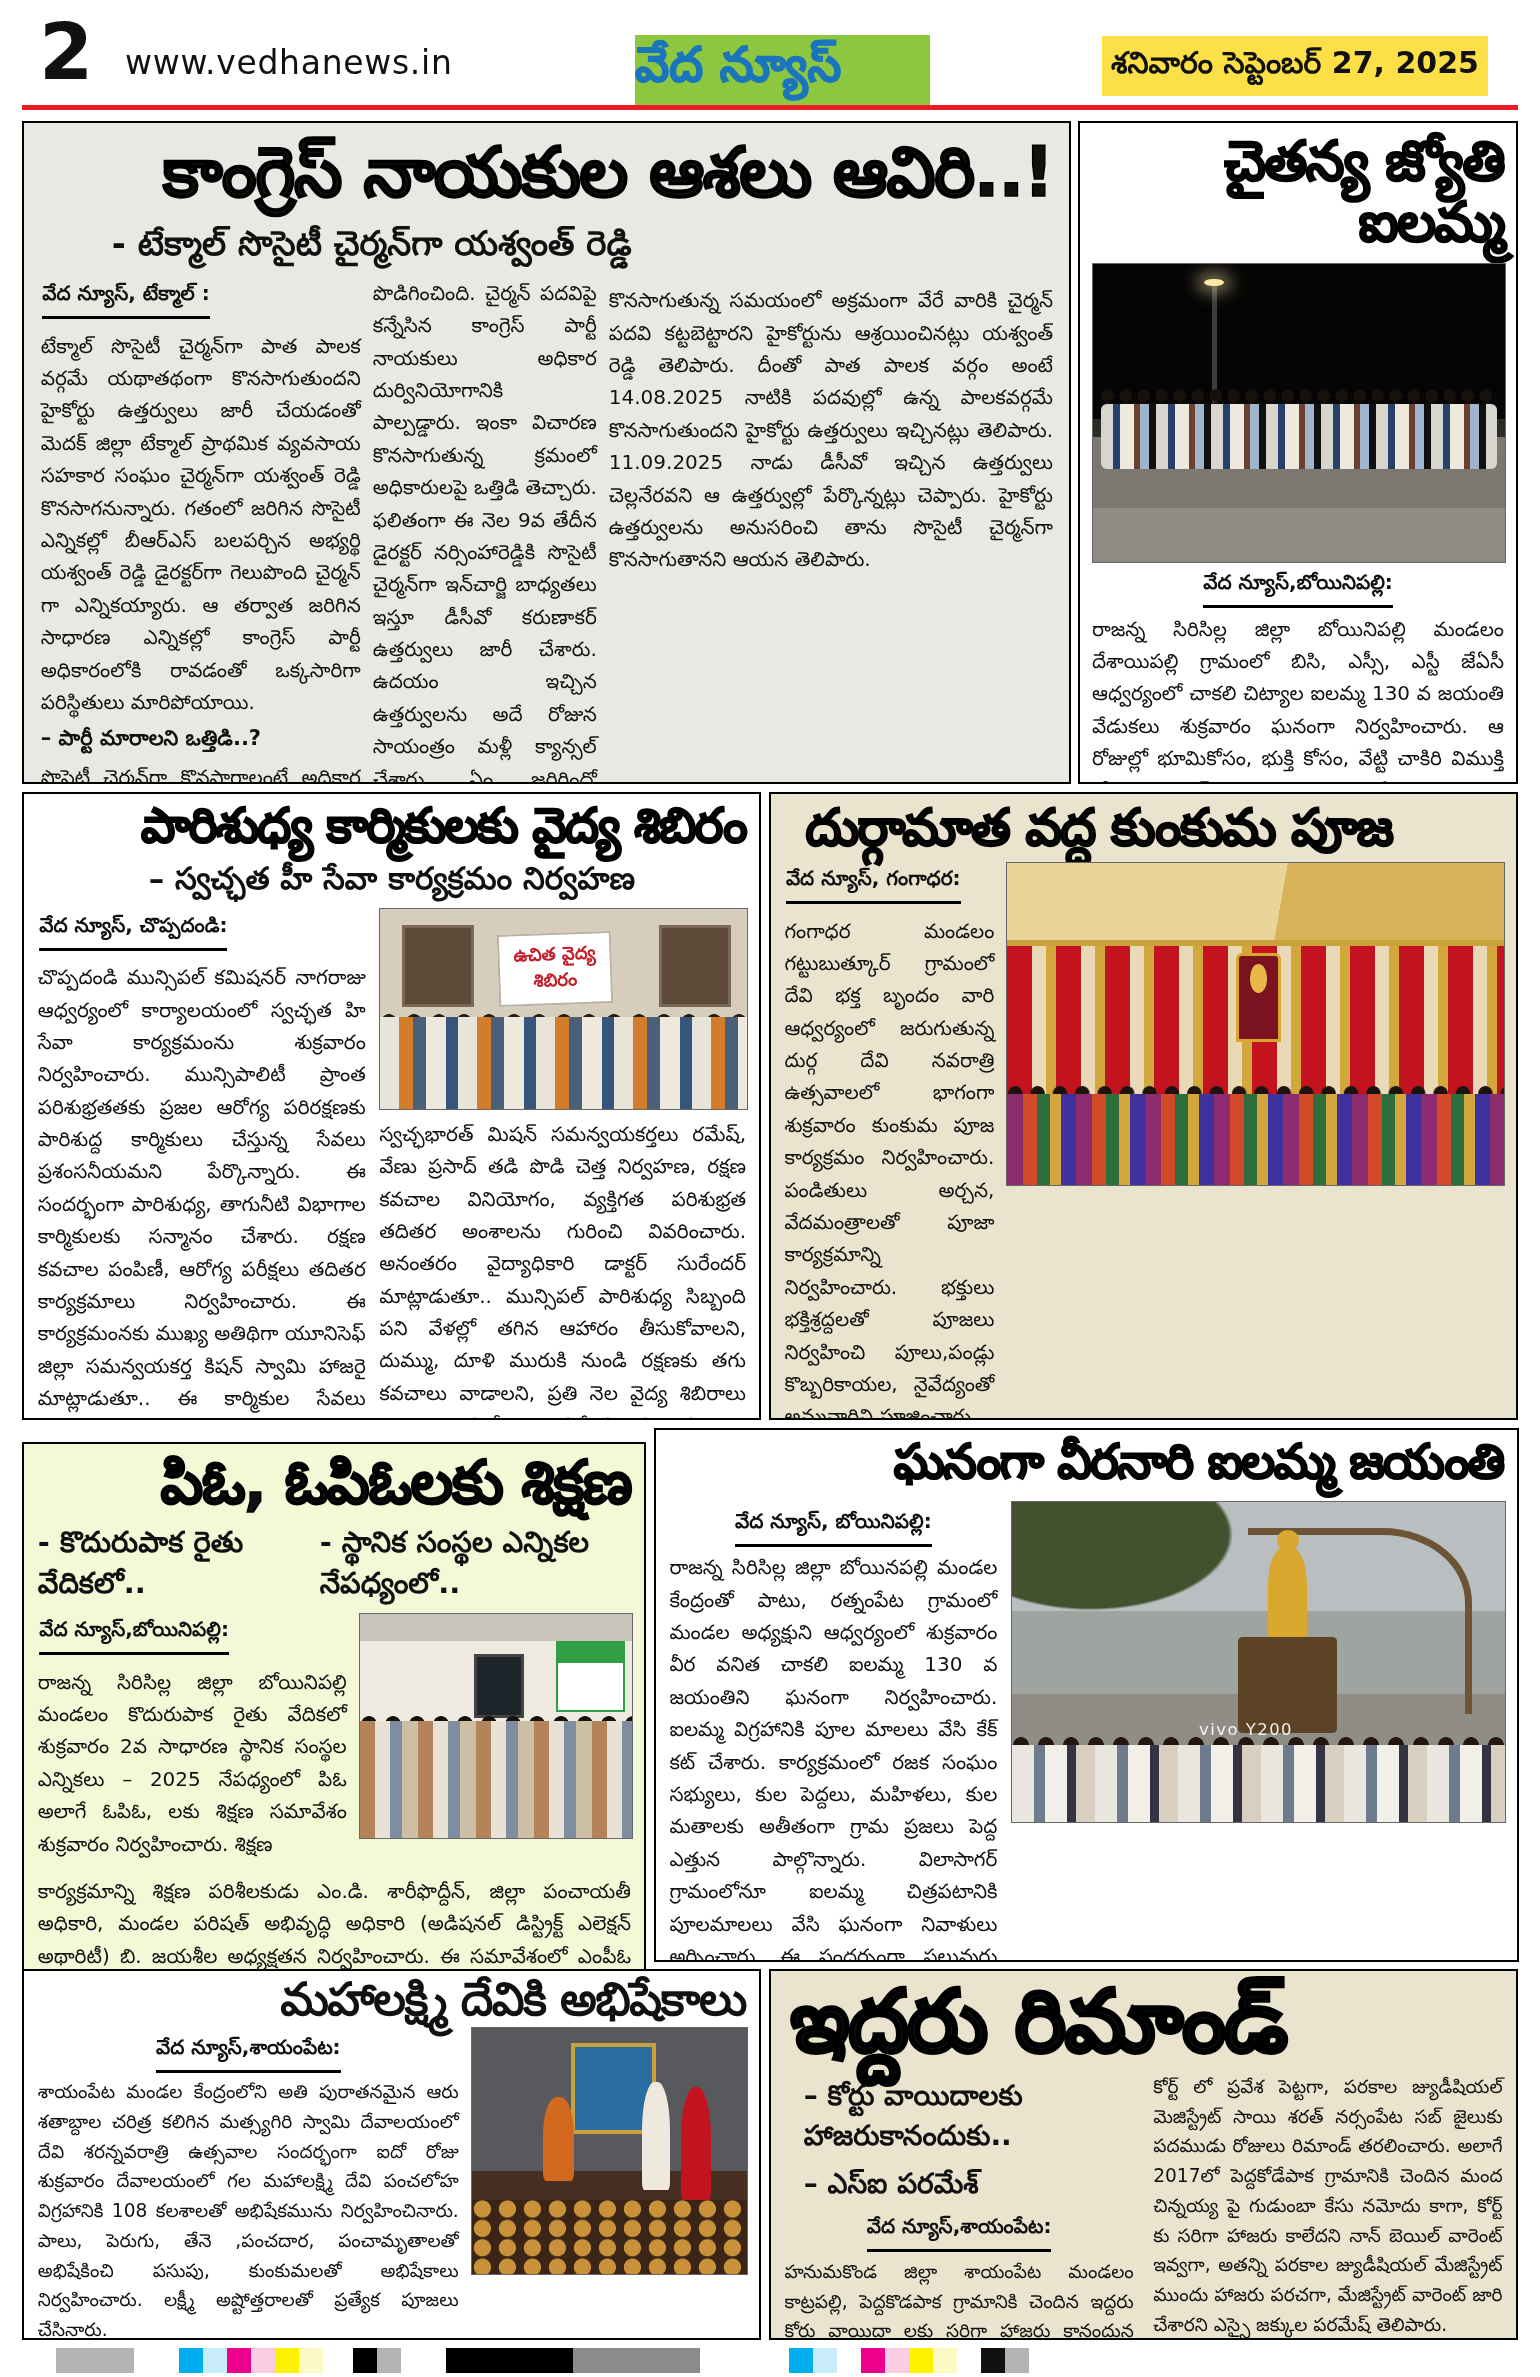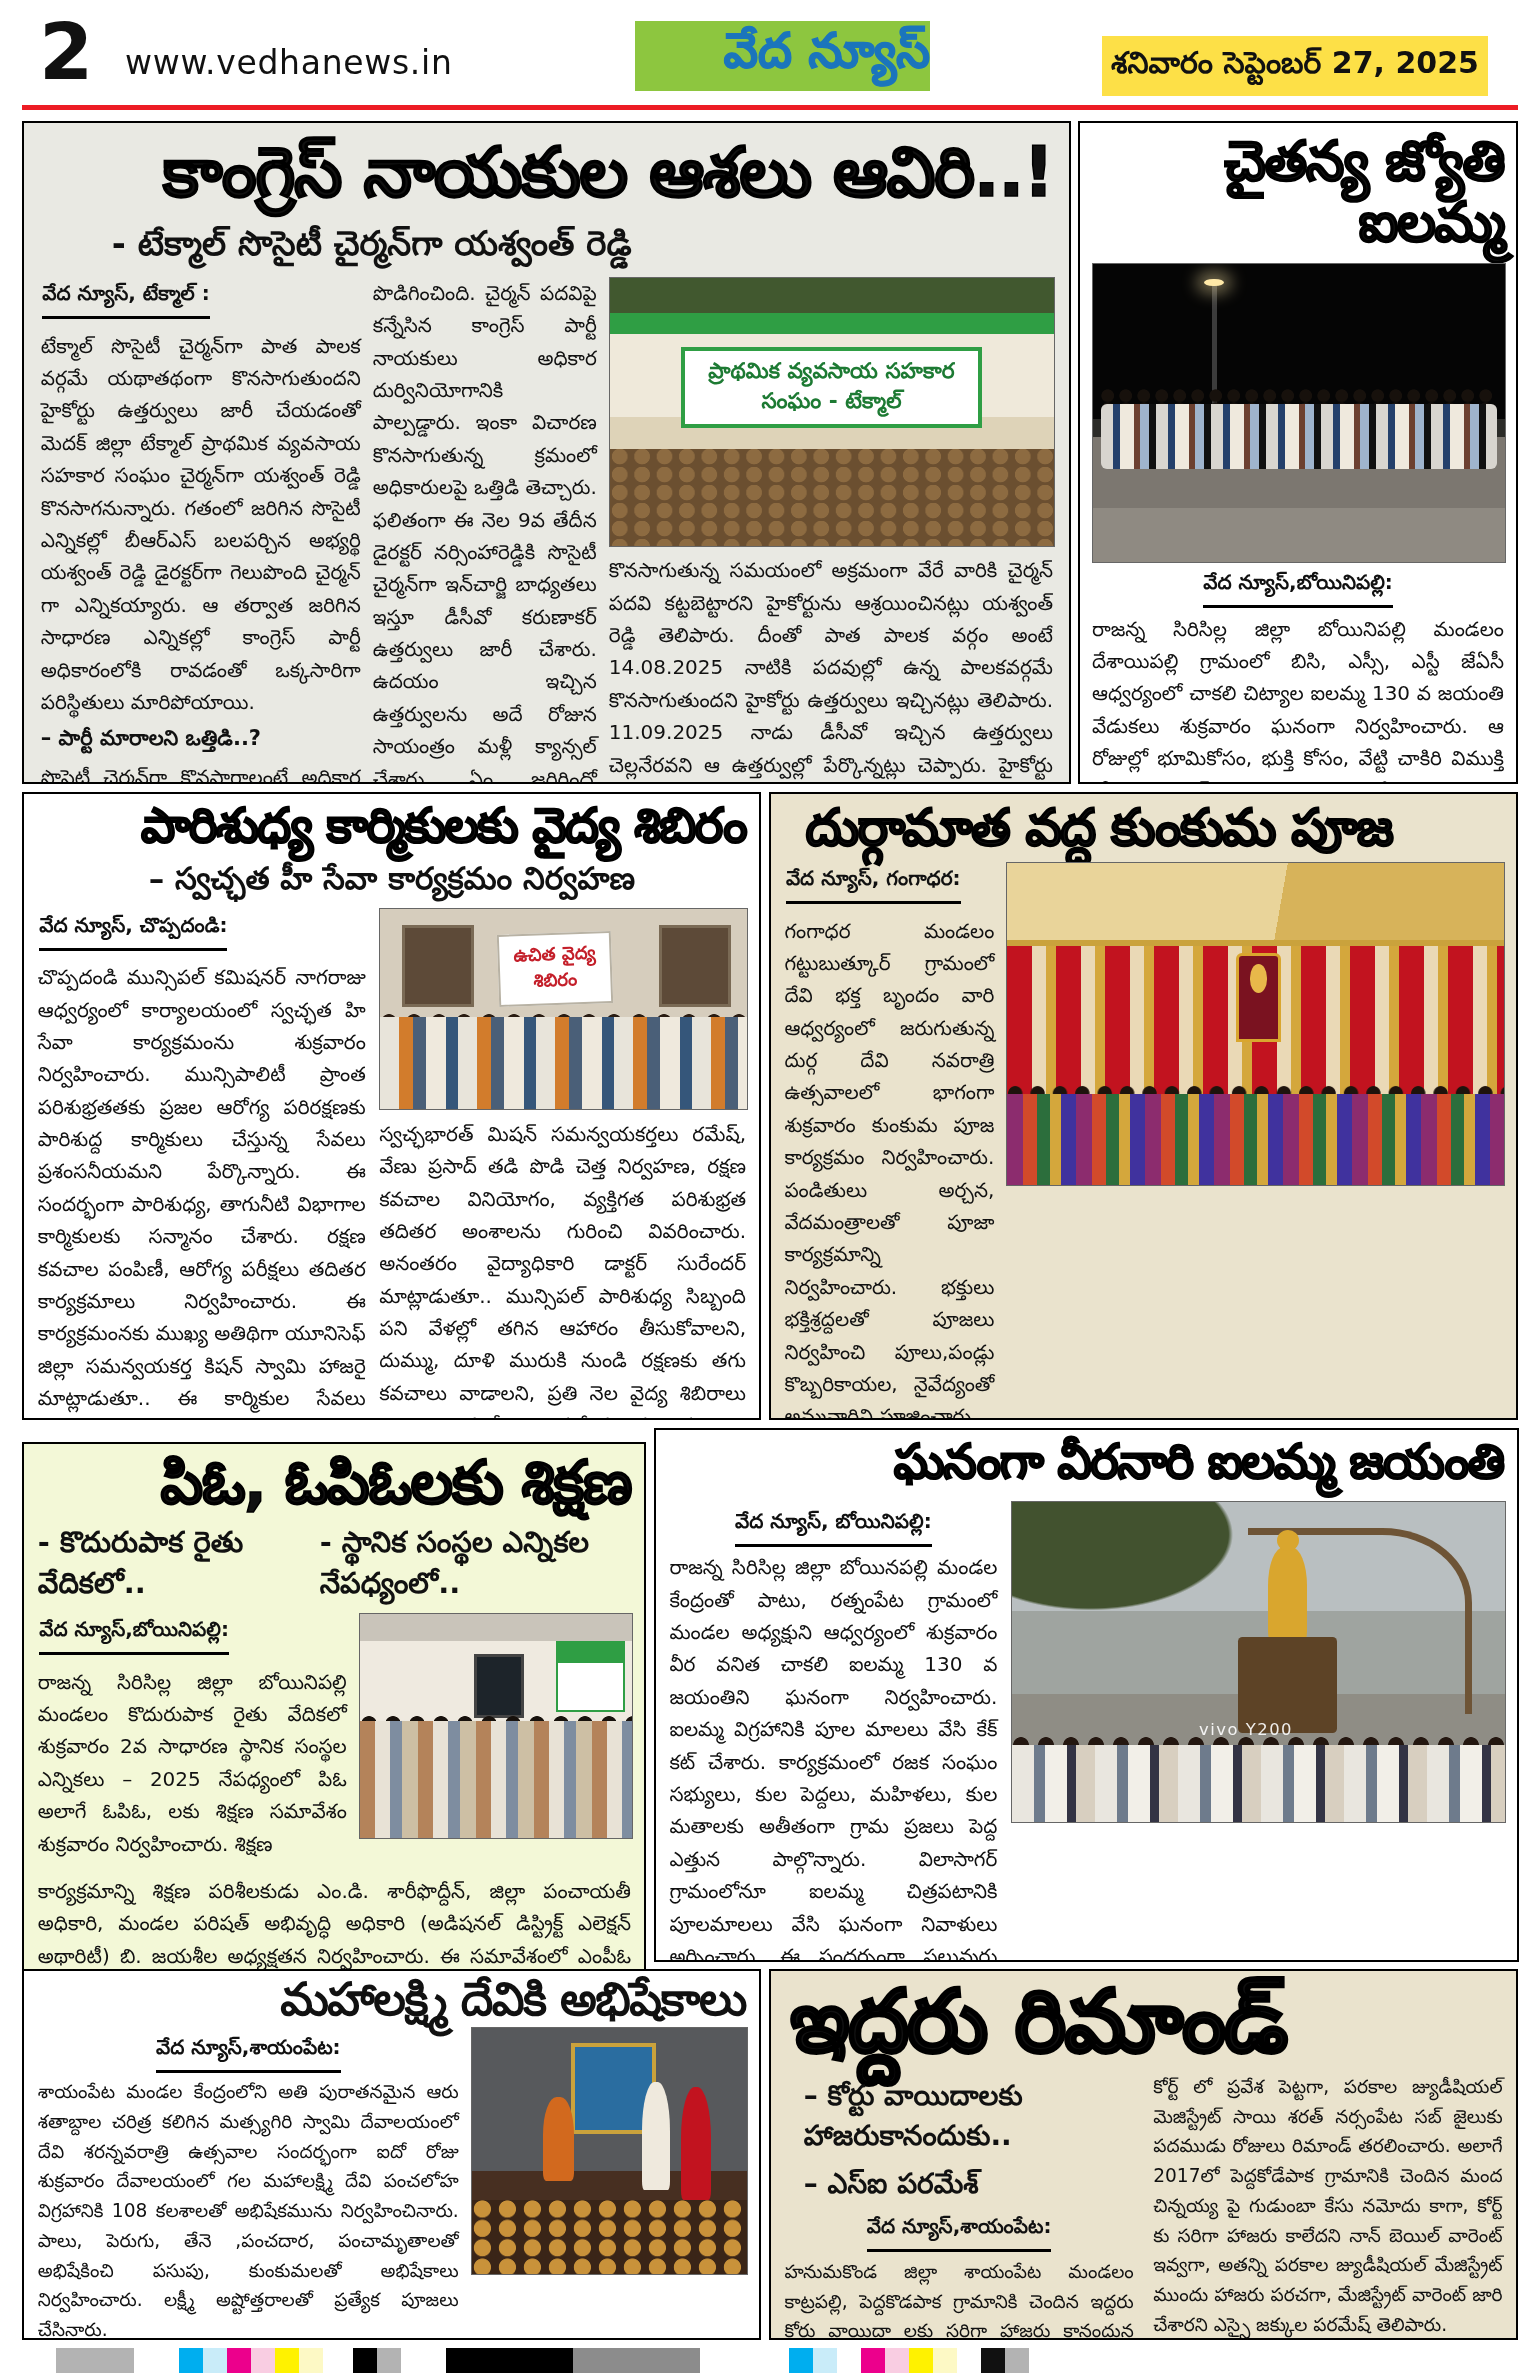--- a/index.html
+++ b/index.html
@@ -2,22 +2,22 @@
 <html style="font-size:12px"><head>
 <meta charset="utf-8">
 <style>
   html,body{margin:0;padding:0;background:#ffffff;}
   .page{position:relative;width:1541px;height:2377px;background:#ffffff;overflow:hidden;
         font-family:"DejaVu Sans","Liberation Sans",sans-serif;color:#111;}
 
   
   .pagenum{position:absolute;left:39px;top:13.4px;font-size:78px;font-weight:bold;line-height:1;}
   .website{position:absolute;left:125px;top:43px;font-size:33px;letter-spacing:0.7px;}
-  .masthead-box{position:absolute;left:635px;top:21px;width:295px;height:70px;
-                display:flex;align-items:center;justify-content:flex-end;}
+  .masthead-box{position:absolute;left:635px;top:35px;width:295px;height:70px;
+                display:flex;align-items:center;justify-content:flex-start;}
   .masthead-box span{font-size:48px;font-weight:bold;color:#1b75bc;-webkit-text-stroke:1.1px #1b75bc;}
   .date-box{position:absolute;left:1102px;top:36px;width:386px;height:60px;
             display:flex;align-items:center;justify-content:center;}
   .date-box span{font-size:30px;font-weight:bold;color:#111;}
   .red-rule{position:absolute;left:22.4px;top:105px;width:1496px;height:5.2px;}
 
   
   .art{position:absolute;border:2.2px solid #000;box-sizing:border-box;overflow:hidden;}
   .a1{left:22.4px;  top:121px;  width:1049px;height:663px;padding:4.5px 16.4px;}
   .a2{left:1078px;top:121px;  width:440px; height:663px;padding:4.5px 12px;background:#fff;}
@@ -164,27 +164,20 @@
         <span class="dateline">వేద న్యూస్, టేక్మాల్ :</span>
         <p class="body">టేక్మాల్ సొసైటీ చైర్మన్‌గా పాత పాలక వర్గమే యథాతథంగా కొనసాగుతుందని హైకోర్టు ఉత్తర్వులు జారీ చేయడంతో మెదక్ జిల్లా టేక్మాల్ ప్రాథమిక వ్యవసాయ సహకార సంఘం చైర్మన్‌గా యశ్వంత్ రెడ్డి కొనసాగనున్నారు. గతంలో జరిగిన సొసైటీ ఎన్నికల్లో బీఆర్ఎస్ బలపర్చిన అభ్యర్థి యశ్వంత్ రెడ్డి డైరక్టర్‌గా గెలుపొంది చైర్మన్ గా ఎన్నికయ్యారు. ఆ తర్వాత జరిగిన సాధారణ ఎన్నికల్లో కాంగ్రెస్ పార్టీ అధికారంలోకి రావడంతో ఒక్కసారిగా పరిస్థితులు మారిపోయాయి.</p>
         <p class="crosshead">– పార్టీ మారాలని ఒత్తిడి..?</p>
         <p class="body">సొసైటీ చైర్మన్‌గా కొనసాగాలంటే అధికార పార్టీ కాంగ్రెస్లో చేరాలని ఒత్తిడి తెచ్చారు. పార్టీ మారనని చెప్పడంతో పలువురు డైరక్టర్లతో అవినీతి ఆరోపణలు చేసి ఫిర్యాదు చేశారు. ఆరోపణల నేపథ్యంలో విచారణ కొనసాగుతుంది. అయితే రాష్ట్ర వ్యాప్తంగా సొసైటీల పాలకవర్గం పదవి కాలం పూర్తయినా ఎన్నికలు జరగకపోవడంతో పాత పాలకవర్గానికి గడువు</p>
       </div>
       <div>
         <p class="body">పొడిగించింది. చైర్మన్ పదవిపై కన్నేసిన కాంగ్రెస్ పార్టీ నాయకులు అధికార దుర్వినియోగానికి పాల్పడ్డారు. ఇంకా విచారణ కొనసాగుతున్న క్రమంలో అధికారులపై ఒత్తిడి తెచ్చారు. ఫలితంగా ఈ నెల 9వ తేదీన డైరక్టర్ నర్సింహారెడ్డికి సొసైటీ చైర్మన్‌గా ఇన్‌చార్జి బాధ్యతలు ఇస్తూ డీసీవో కరుణాకర్ ఉత్తర్వులు జారీ చేశారు. ఉదయం ఇచ్చిన ఉత్తర్వులను అదే రోజున సాయంత్రం మళ్లీ క్యాన్సల్ చేశారు. ఏం జరిగిందో తెలియదు కానీ, 11వ తేదీన నర్సింహారెడ్డి ఇన్‌చార్జీగా కొనసాగుతున్నట్లు డీసీవో మళ్లీ ఉత్తర్వులు జారీ చేశారు. దీంతో ఆయన బాధ్యతలను చేపట్టారు. ఎందుకు ఇచ్చారు ? ఎందుకు క్యాన్సల్ చేశారు? మళ్లీ ఎందుకు ఇచ్చారు? అనే విషయం అప్పట్లో జిల్లా వ్యాప్తంగా చర్చానీయాంశమైంది.</p>
 
       </div>
       <div>
-        <div class="photo p1">
-          <div class="p1-roof"></div>
-          <div class="p1-sign">
-            <span>ప్రాథమిక వ్యవసాయ సహకార సంఘం - టేక్మాల్</span>
-          </div>
-          <div class="p1-sacks"></div>
-        </div>
         <p class="body" style="margin-top:7.5px;">కొనసాగుతున్న సమయంలో అక్రమంగా వేరే వారికి చైర్మన్ పదవి కట్టబెట్టారని హైకోర్టును ఆశ్రయించినట్లు యశ్వంత్ రెడ్డి తెలిపారు. దీంతో పాత పాలక వర్గం అంటే 14.08.2025 నాటికి పదవుల్లో ఉన్న పాలకవర్గమే కొనసాగుతుందని హైకోర్టు ఉత్తర్వులు ఇచ్చినట్లు తెలిపారు. 11.09.2025 నాడు డీసీవో ఇచ్చిన ఉత్తర్వులు చెల్లనేరవని ఆ ఉత్తర్వుల్లో పేర్కొన్నట్లు చెప్పారు. హైకోర్టు ఉత్తర్వులను అనుసరించి తాను సొసైటీ చైర్మన్‌గా కొనసాగుతానని ఆయన తెలిపారు.</p>
       </div>
     </div>
   </section>
 
   <section class="art a2">
     <h1 class="headline stroke1">చైతన్య జ్యోతి ఐలమ్మ</h1>
     <div class="photo p2">
       <div class="p2-pole"></div>
       <div class="p2-lamp"></div>

